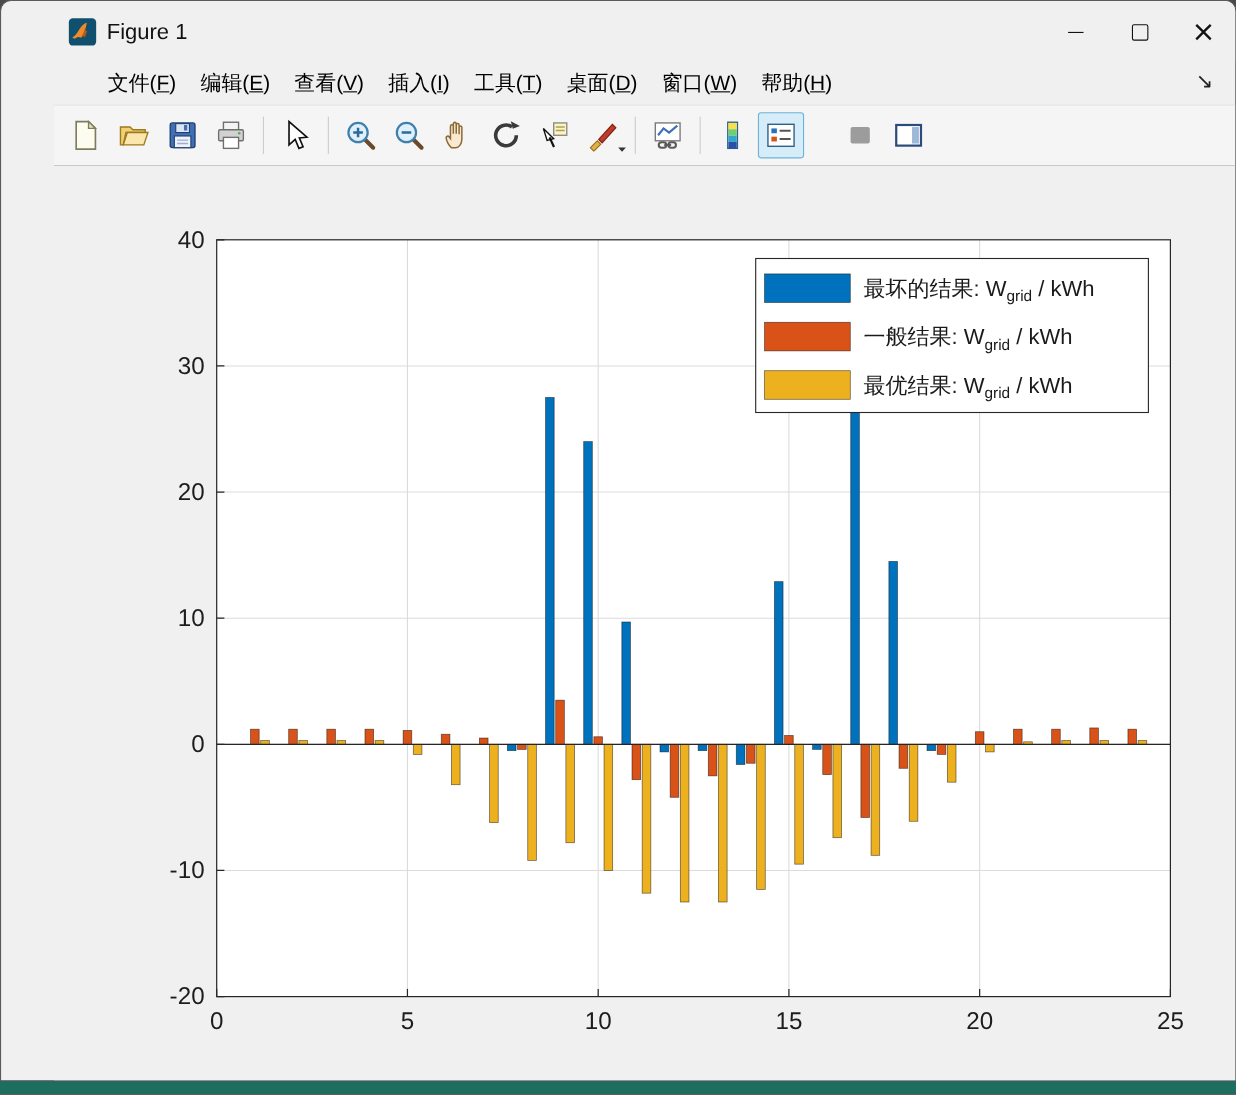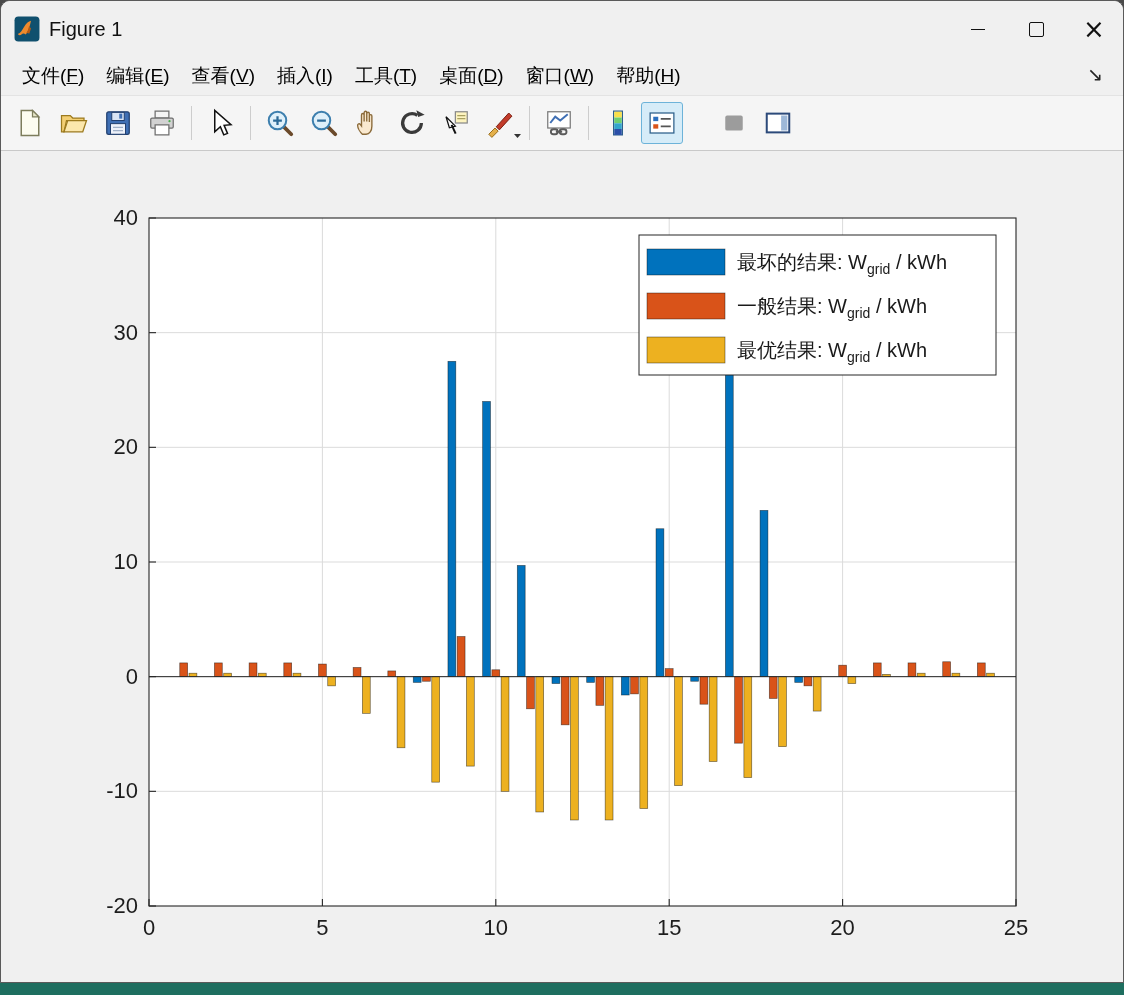--- a/index.html
+++ b/index.html
@@ -1,31 +1,31 @@
 <!DOCTYPE html>
 <html><head>
 <meta charset="utf-8">
 <style>
   html,body{margin:0;padding:0;background:#3c3c3c;font-family:"Liberation Sans","DejaVu Sans",sans-serif;}
   .stage{position:relative;width:1124px;height:995px;background:#4a4a4a;overflow:hidden;}
   .taskbar-strip{position:absolute;left:0;right:0;bottom:0;height:14px;background:#1e6e5f;}
   .window{position:absolute;top:0;left:0;width:1124px;height:983px;box-sizing:border-box;
           background:#f0f0f0;border:1px solid #5a5a5a;border-radius:10px 10px 0 0;overflow:hidden;
-          display:flex;flex-direction:column;}
+          display:flex;flex-direction:column;padding-left:48px;}
   
   .titlebar{height:56px;display:flex;align-items:center;padding-left:12px;background:#f0f0f0;flex:0 0 auto;}
   .app-icon{width:28px;height:28px;display:flex;align-items:center;justify-content:center;margin-right:8px;}
   .win-title{font-size:20px;color:#111;}
   .win-controls{margin-left:auto;display:flex;height:100%;}
   .win-btn{width:58px;height:100%;border:none;background:transparent;display:flex;align-items:center;justify-content:center;cursor:default;padding:0;}
   .glyph-min{width:14px;height:0;border-top:1.6px solid #111;display:block;}
   .glyph-max{width:13px;height:13px;border:1.6px solid #111;border-radius:2px;display:block;}
   .glyph-close{font-size:26px;line-height:1;color:#111;font-family:"DejaVu Sans",sans-serif;}
   
-  .menubar{height:38px;display:flex;align-items:center;padding:0 10px;flex:0 0 auto;}
+  .menubar{height:38px;display:flex;align-items:center;padding:0 10px;flex:0 0 auto;margin-left:28px;}
   .menu-item{padding:4px 11px;font-size:19px;color:#000;cursor:default;white-space:nowrap;}
   .menu-item u{text-decoration:underline;}
   .dock-arrow{margin-left:auto;margin-right:10px;font-size:19px;color:#222;transform:translateY(-2px);}
   
   .toolbar{height:54px;display:flex;align-items:center;padding:0 8px;gap:2px;flex:0 0 auto;
            background:#f5f5f5;border-top:1px solid #e3e3e3;border-bottom:1px solid #c9c9c9;}
   .tb-btn{position:relative;width:42px;height:42px;border:1px solid transparent;background:transparent;
           display:flex;align-items:center;justify-content:center;padding:0;border-radius:3px;}
   .tb-btn.active{background:#d6ecf8;border:1px solid #6db3d9;}
   .tb-btn svg{display:block;}

